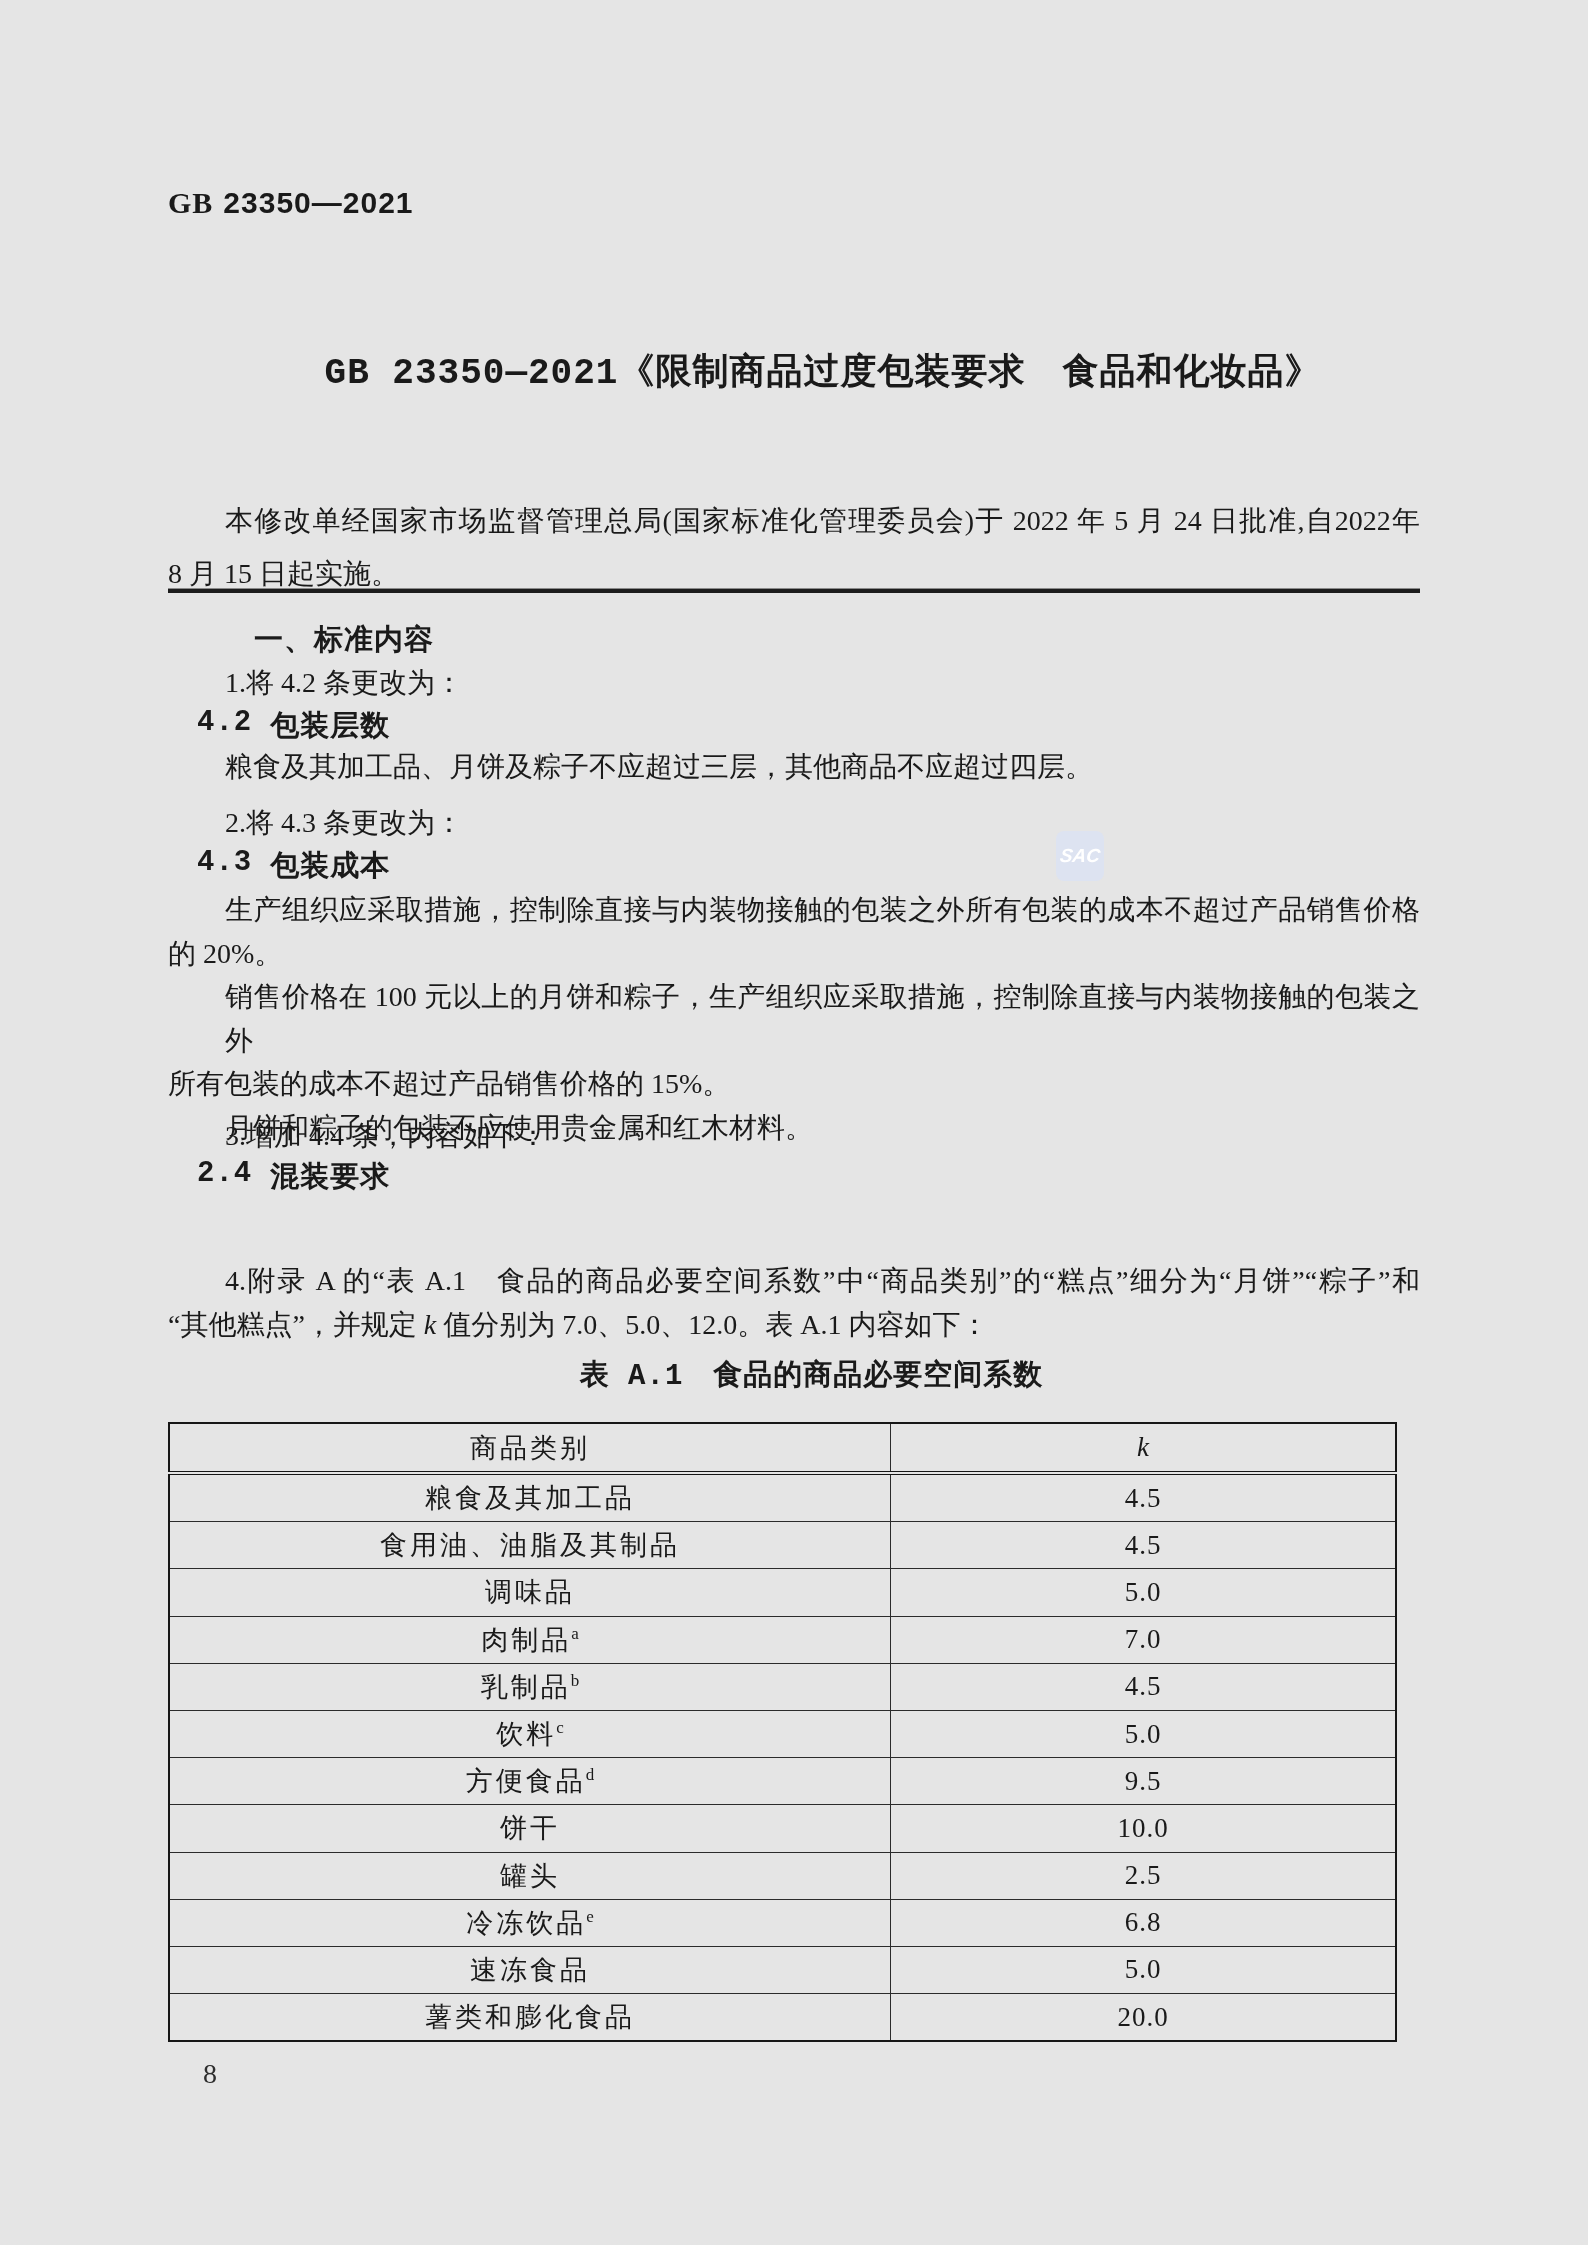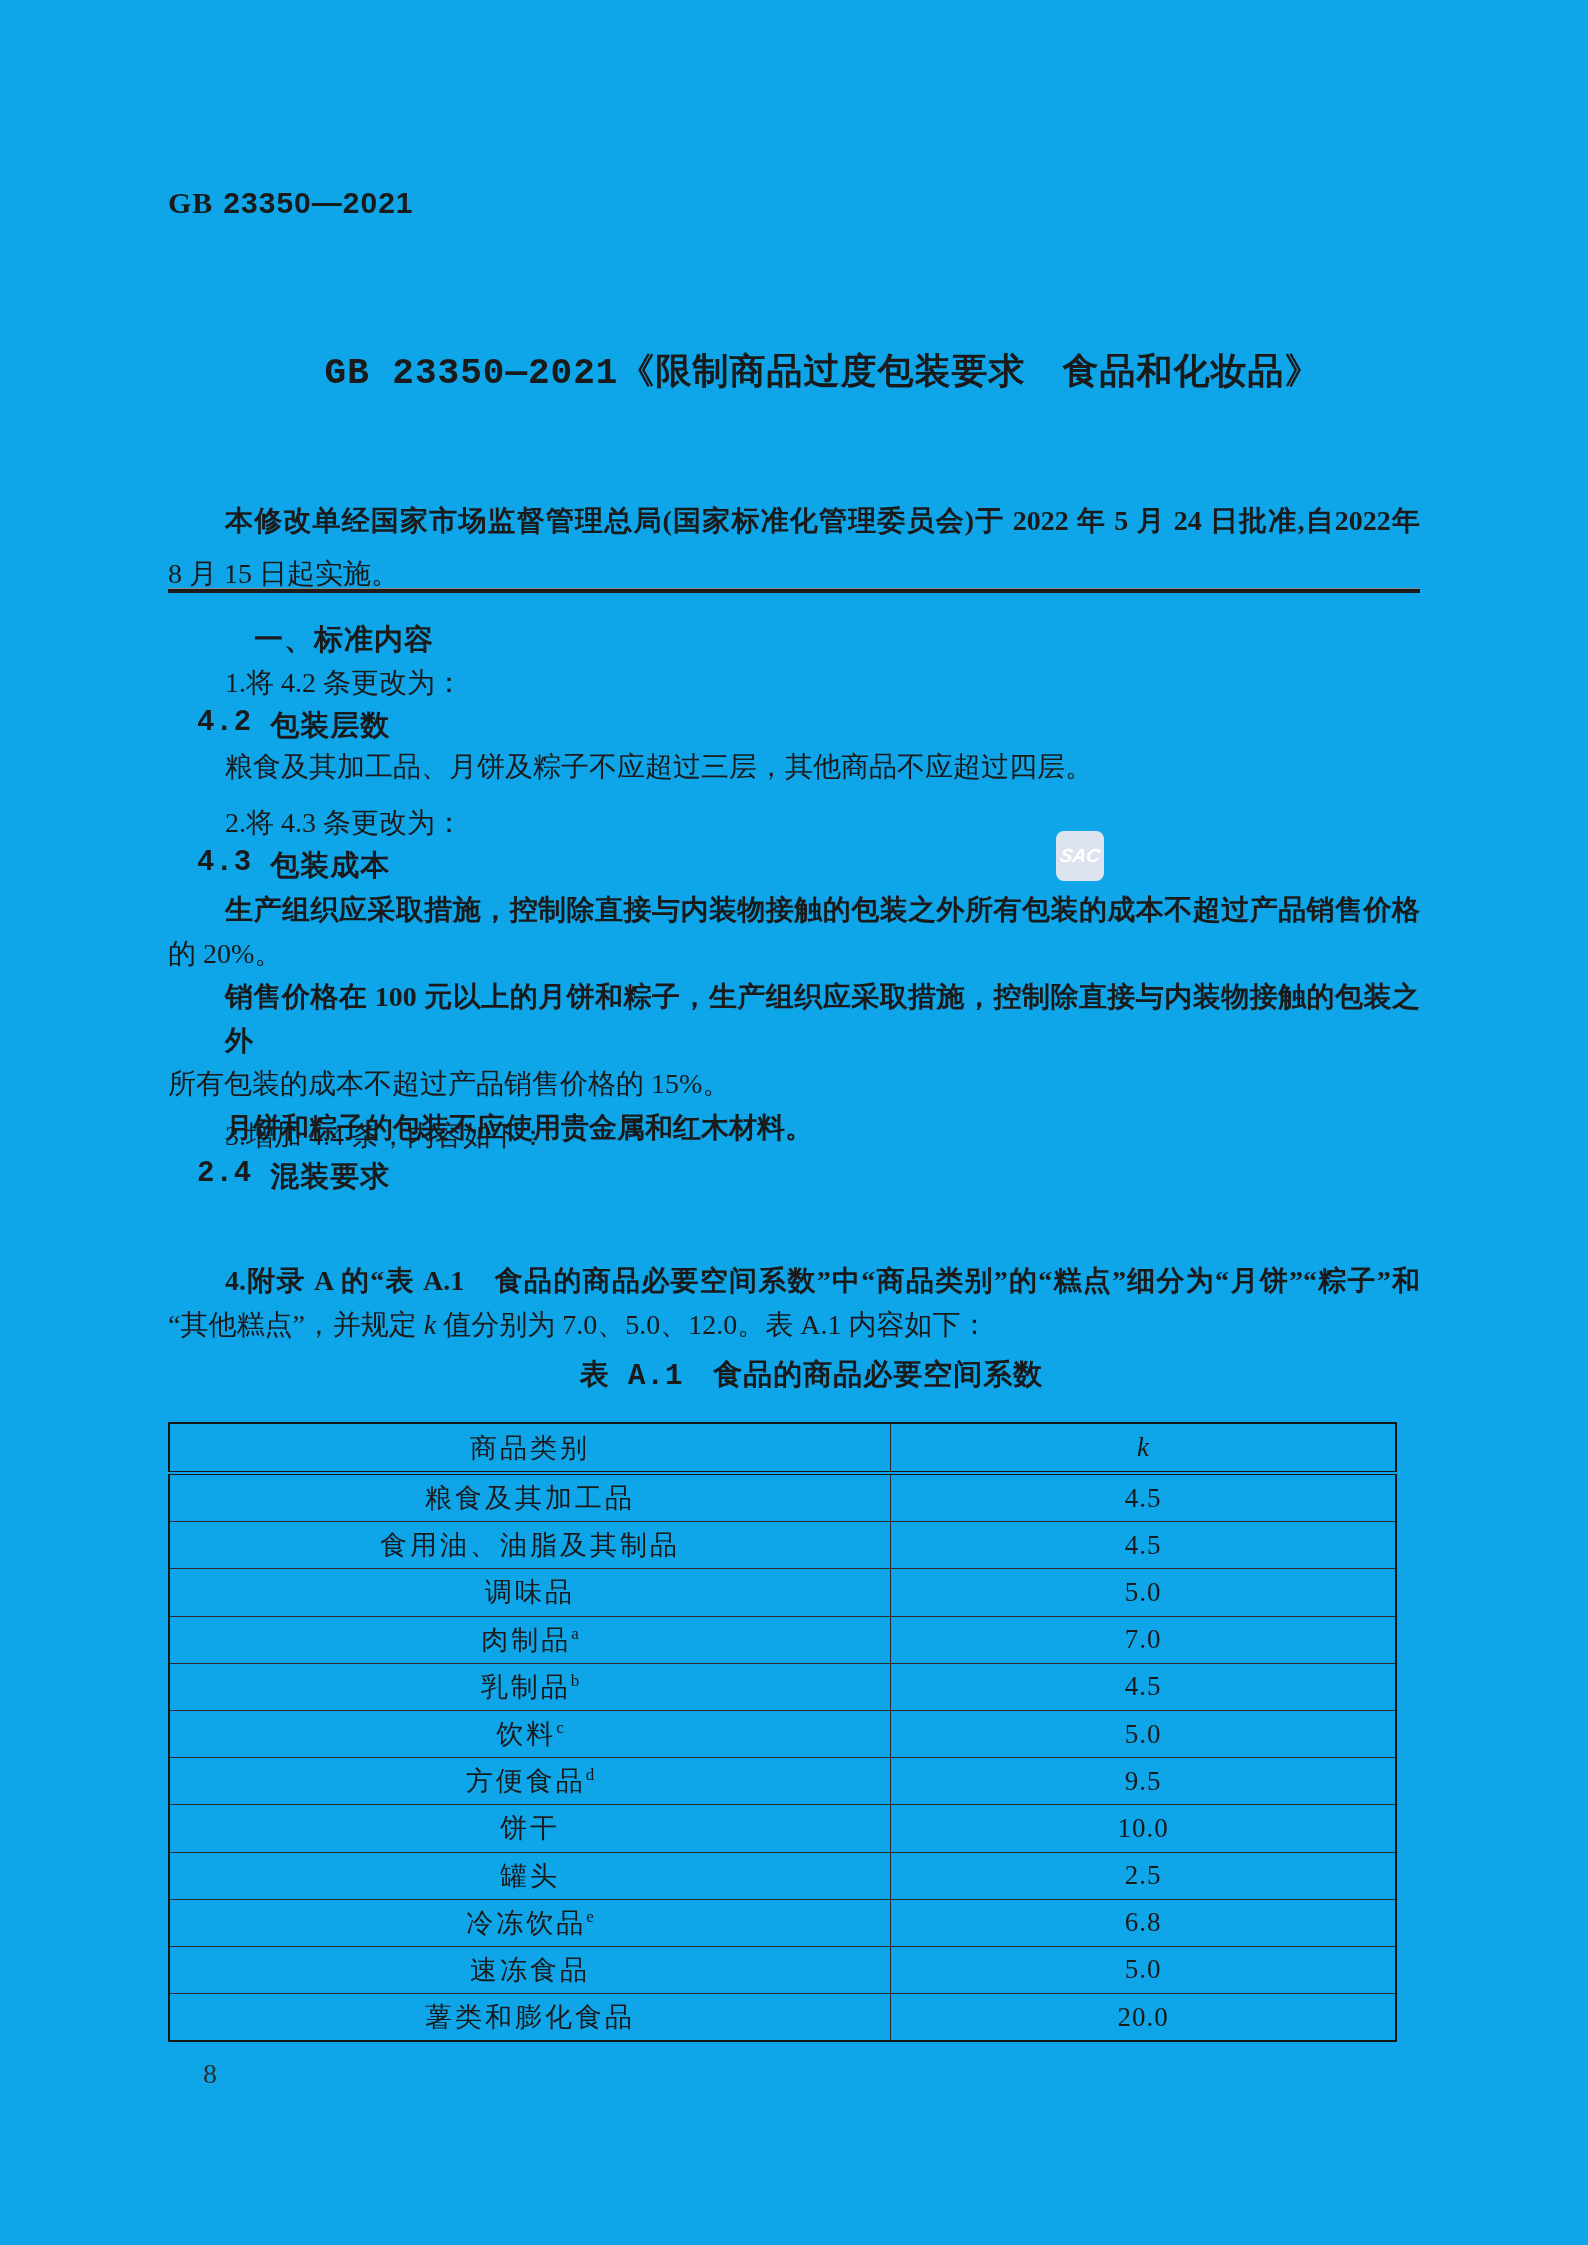--- a/index.html
+++ b/index.html
@@ -1,20 +1,20 @@
 <!DOCTYPE html>
 <html><head>
 <meta charset="utf-8">
 <style>
   html,body{margin:0;padding:0;background:#9a9a9a;}
   .page{
     position:relative;
     width:1588px;height:2245px;
     margin:0 auto;
-    background:#0ea5e9;
+    background:#e5e5e5;
     color:#1a1a1a;
     font-family:"Liberation Serif","DejaVu Serif",serif;
     overflow:hidden;
   }
   .song{font-family:"Liberation Serif","DejaVu Serif",serif;}
   .hei{font-family:Liberation Mono, monospace;font-weight:700;padding-left:29px;}
 
   
   .doc-code{
     position:absolute;left:168px;top:186px;
@@ -27,21 +27,21 @@
   .doc-title{
     position:absolute;left:0;top:338px;width:1588px;
     text-align:center;font-size:36px;line-height:72px;letter-spacing:1px;
   }
 
   
   .preamble{
     position:absolute;left:168px;top:494px;width:1252px;
     font-size:28px;line-height:53px;
   }
-  .ind{padding-left:57px;font-weight:bold;}
+  .ind{padding-left:57px;}
   .fill{text-align:justify;text-align-last:justify;}
 
   
   .rule{
     position:absolute;left:168px;top:588px;width:1252px;height:3.5px;
     background:#1c1c1c;border-top:1px solid #8a8a8a;
   }
 
   .sec-heading{position:absolute;left:225px;top:620px;font-size:29px;letter-spacing:1px;}
   .num-item{position:absolute;font-size:28px;white-space:nowrap;}

